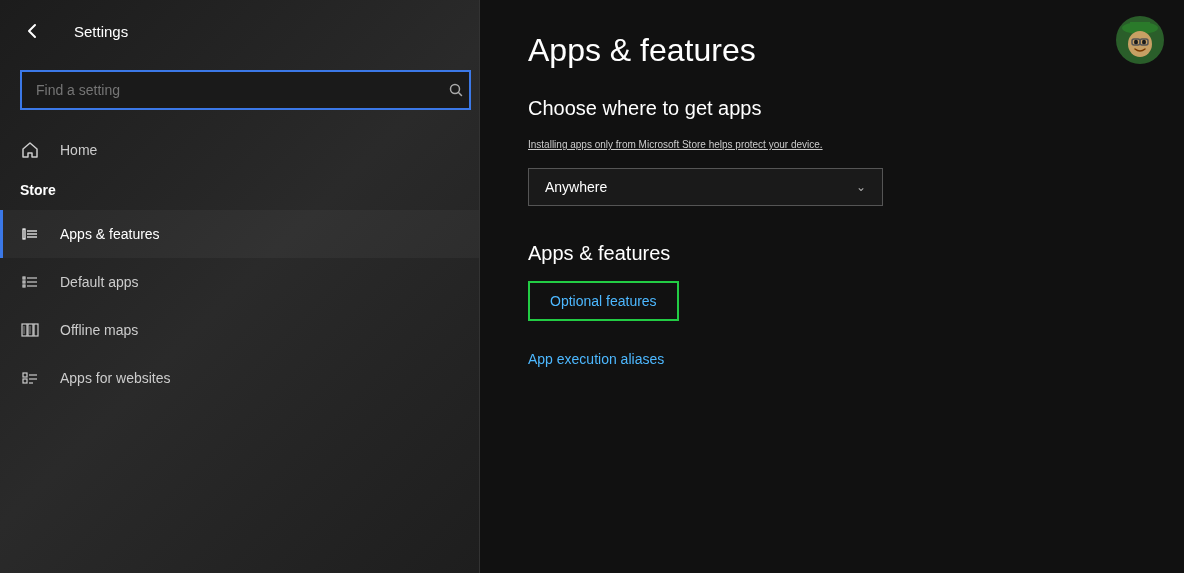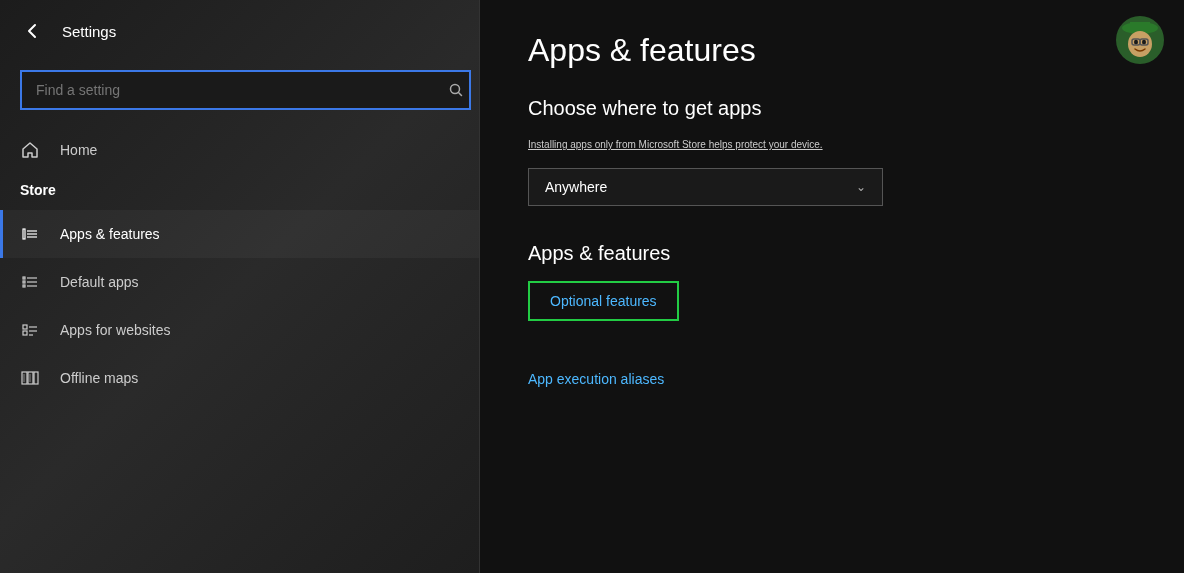--- a/index.html
+++ b/index.html
@@ -20,21 +20,21 @@
       display: flex;
       flex-direction: column;
       border-right: 1px solid #333;
       flex-shrink: 0;
     }
 
     .sidebar-header {
       display: flex;
       align-items: center;
       padding: 18px 20px 18px 20px;
-      gap: 16px;
+      gap: 28px;
     }
 
     .back-button {
       background: none;
       border: none;
       color: #ffffff;
       cursor: pointer;
       font-size: 18px;
       padding: 4px;
       display: flex;
@@ -203,21 +203,21 @@
       margin-bottom: 16px;
     }
 
     .optional-features-link {
       border: 2px solid #22cc44;
       padding: 10px 20px;
       color: #4db8ff;
       font-size: 14px;
       cursor: pointer;
       display: inline-block;
-      margin-bottom: 26px;
+      margin-bottom: 6px;
     }
 
     .app-execution-link {
       color: #4db8ff;
       font-size: 14px;
       cursor: pointer;
       display: block;
       margin-top: 24px;
     }
 
@@ -297,50 +297,50 @@
         <svg width="18" height="18" viewBox="0 0 18 18" fill="none">
           <rect x="2" y="4" width="2" height="2" stroke="#ccc" stroke-width="1.2"></rect>
           <rect x="2" y="8" width="2" height="2" stroke="#ccc" stroke-width="1.2"></rect>
           <rect x="2" y="12" width="2" height="2" stroke="#ccc" stroke-width="1.2"></rect>
           <line x1="6" y1="5" x2="16" y2="5" stroke="#ccc" stroke-width="1.2"></line>
           <line x1="6" y1="9" x2="16" y2="9" stroke="#ccc" stroke-width="1.2"></line>
           <line x1="6" y1="13" x2="16" y2="13" stroke="#ccc" stroke-width="1.2"></line>
         </svg>
       </span>
       <span>Default apps</span>
+    </div>
+
+    <div class="nav-item">
+      <span class="nav-icon">
+        <svg width="18" height="18" viewBox="0 0 18 18" fill="none">
+          <rect x="1" y="3" width="5" height="12" stroke="#ccc" stroke-width="1.2"></rect>
+          <rect x="7" y="3" width="5" height="12" stroke="#ccc" stroke-width="1.2"></rect>
+          <rect x="13" y="3" width="4" height="12" stroke="#ccc" stroke-width="1.2"></rect>
+          <path d="M3 5L3 13" stroke="#ccc" stroke-width="0.6"></path>
+          <path d="M9 5L9 13" stroke="#ccc" stroke-width="0.6"></path>
+        </svg>
+      </span>
+      <span>Offline maps</span>
     </div>
 
     <div class="nav-item">
       <span class="nav-icon">
         <svg width="18" height="18" viewBox="0 0 18 18" fill="none">
           <rect x="2" y="4" width="4" height="4" stroke="#ccc" stroke-width="1.2"></rect>
           <path d="M8 6H16" stroke="#ccc" stroke-width="1.2"></path>
           <path d="M8 10H16" stroke="#ccc" stroke-width="1.2"></path>
           <path d="M2" stroke="#ccc" stroke-width="1.2"></path>
           <rect x="2" y="10" width="4" height="4" stroke="#ccc" stroke-width="1.2"></rect>
           <path d="M2 14L6 14M2 10L6 10" stroke="none"></path>
           <line x1="8" y1="14" x2="12" y2="14" stroke="#ccc" stroke-width="1.2"></line>
         </svg>
       </span>
       <span>Apps for websites</span>
     </div>
 
-    <div class="nav-item">
-      <span class="nav-icon">
-        <svg width="18" height="18" viewBox="0 0 18 18" fill="none">
-          <rect x="1" y="3" width="5" height="12" stroke="#ccc" stroke-width="1.2"></rect>
-          <rect x="7" y="3" width="5" height="12" stroke="#ccc" stroke-width="1.2"></rect>
-          <rect x="13" y="3" width="4" height="12" stroke="#ccc" stroke-width="1.2"></rect>
-          <path d="M3 5L3 13" stroke="#ccc" stroke-width="0.6"></path>
-          <path d="M9 5L9 13" stroke="#ccc" stroke-width="0.6"></path>
-        </svg>
-      </span>
-      <span>Offline maps</span>
-    </div>
-
   </nav>
 </div>
 
 <div class="main-content">
 
   <div class="avatar-container">
     <div class="avatar">
 
       <svg width="48" height="48" viewBox="0 0 48 48">
 

